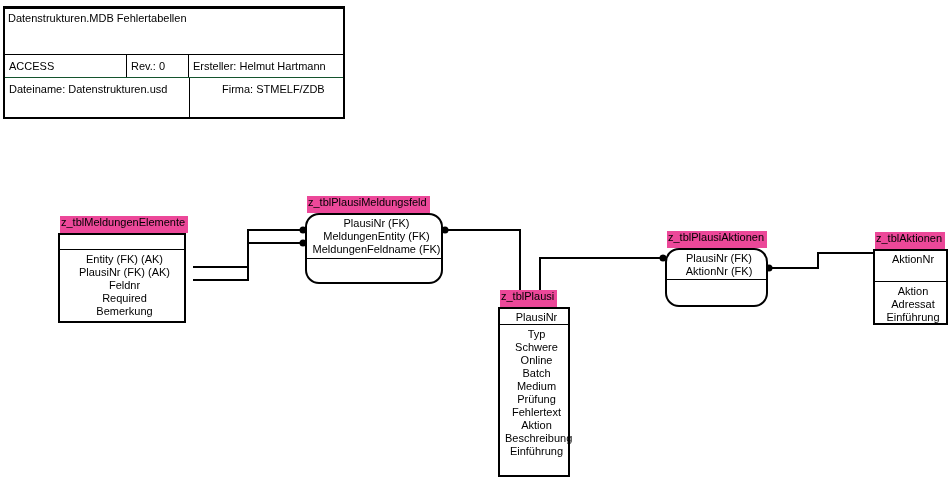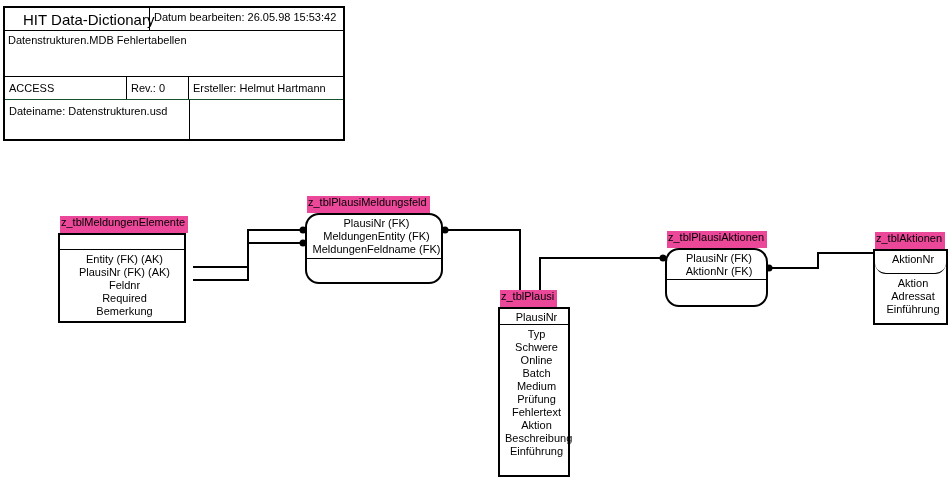--- a/index.html
+++ b/index.html
@@ -44,32 +44,29 @@
   .ent-keys{border-bottom:1px solid #000;padding-top:2px;overflow:visible;}
   .ent-attrs{padding-top:3px;}
   .ent-row{font-size:11px;line-height:13px;padding-left:5px;white-space:nowrap;text-align:center;}
 </style>
 </head>
 <body>
 
 <div id="screen">
 
   <div class="tblock">
-    <div class="tb-row1">
-      <div class="tb-title">HIT Data-Dictionary</div>
-      <div class="tb-date">Datum bearbeiten: 26.05.98 15:53:42</div>
-    </div>
     <div class="tb-desc">Datenstrukturen.MDB Fehlertabellen</div>
     <div class="tb-row3">
       <div class="tb-dbms">ACCESS</div>
       <div class="tb-rev">Rev.: 0</div>
       <div class="tb-author">Ersteller: Helmut Hartmann</div>
     </div>
     <div class="tb-row4">
       <div class="tb-filename">Dateiname: Datenstrukturen.usd</div>
+      <div class="tb-company">Firma: STMELF/ZDB</div>
     </div>
   </div>
 
   <svg id="connector-layer" width="952" height="480" viewBox="0 0 952 480" xmlns="http://www.w3.org/2000/svg">
       <path d="M 193 267 H 248 V 230 H 300" fill="none" stroke="#000000" stroke-width="1.5" shape-rendering="crispEdges"></path>
       <circle cx="303" cy="230" r="3.5" fill="#000000"></circle>
       <path d="M 193 280 H 248 V 243 H 300" fill="none" stroke="#000000" stroke-width="1.5" shape-rendering="crispEdges"></path>
       <circle cx="303" cy="243" r="3.5" fill="#000000"></circle>
       <path d="M 447 230 H 520 V 306" fill="none" stroke="#000000" stroke-width="1.5" shape-rendering="crispEdges"></path>
       <circle cx="445" cy="230" r="3.5" fill="#000000"></circle>
@@ -130,21 +127,21 @@
           <div class="ent-keys" style="height: 30px;">
             <div class="ent-row">PlausiNr (FK)</div>
             <div class="ent-row">AktionNr (FK)</div>
           </div>
           <div class="ent-attrs"></div>
         </div>
       </div>
       <div class="entity" style="left: 873px; top: 249px; width: 75px;">
         <div class="ent-title">z_tblAktionen</div>
         <div class="ent-box" style="height: 76px;">
-          <div class="ent-keys" style="height: 23px; border-radius: 11px;">
+          <div class="ent-keys" style="height: 31px;">
             <div class="ent-row">AktionNr</div>
           </div>
           <div class="ent-attrs">
             <div class="ent-row">Aktion</div>
             <div class="ent-row">Adressat</div>
             <div class="ent-row">Einführung</div>
           </div>
         </div>
       </div>
     </div>

